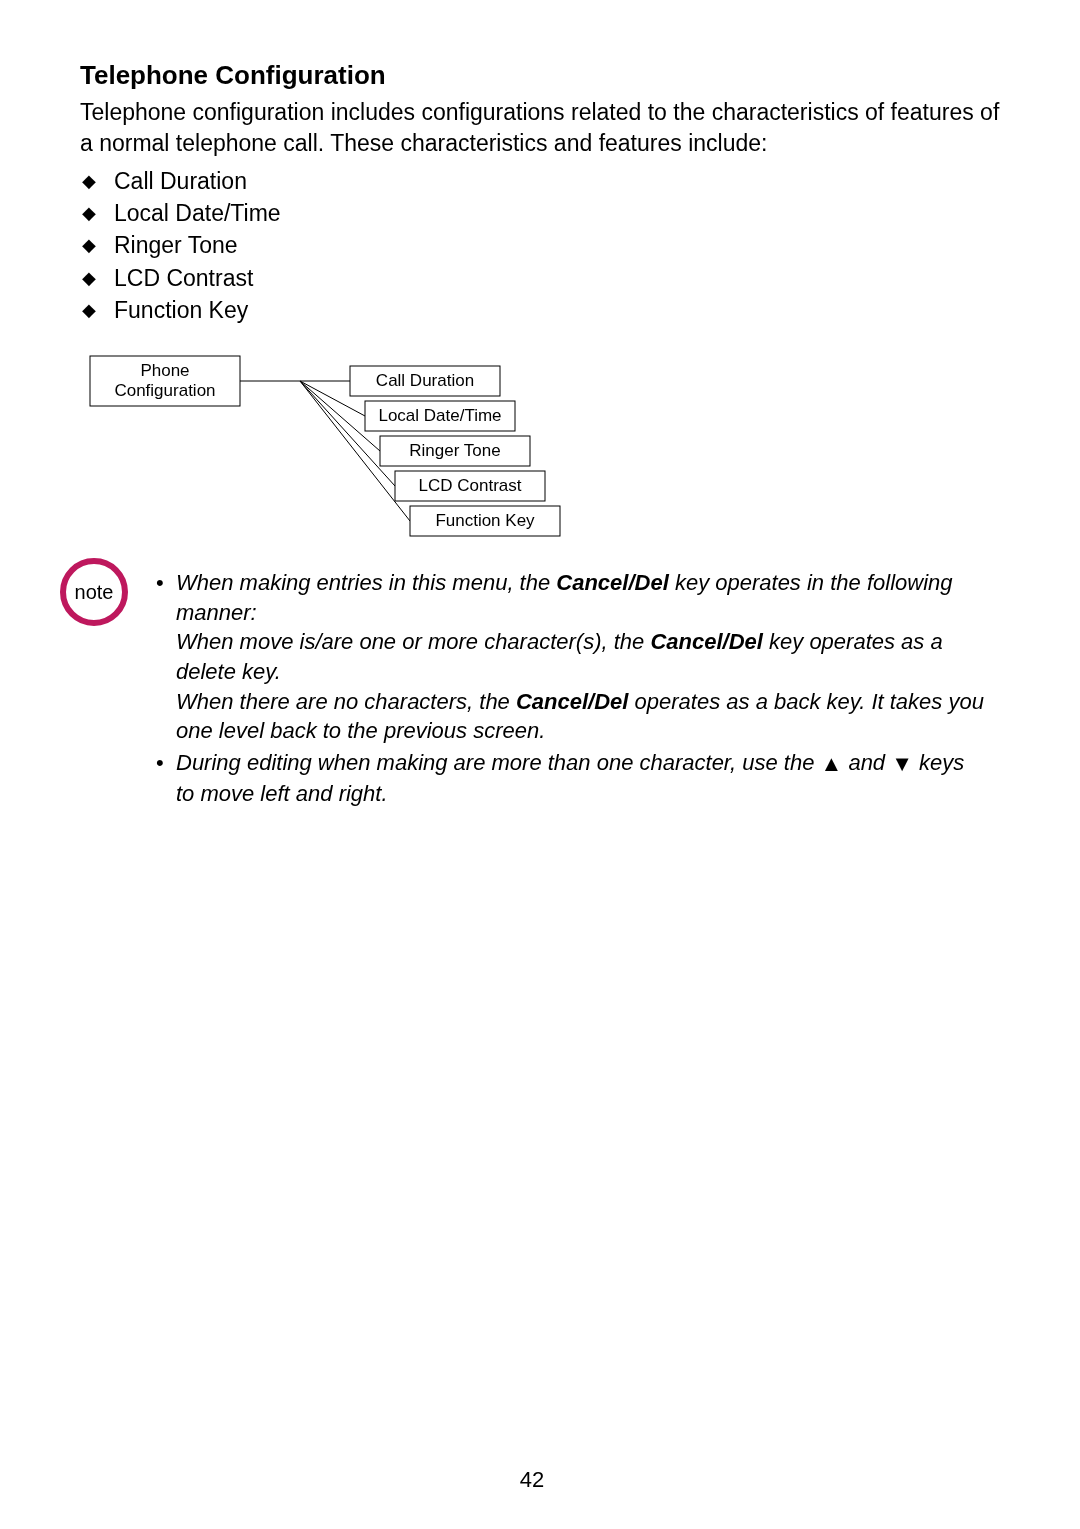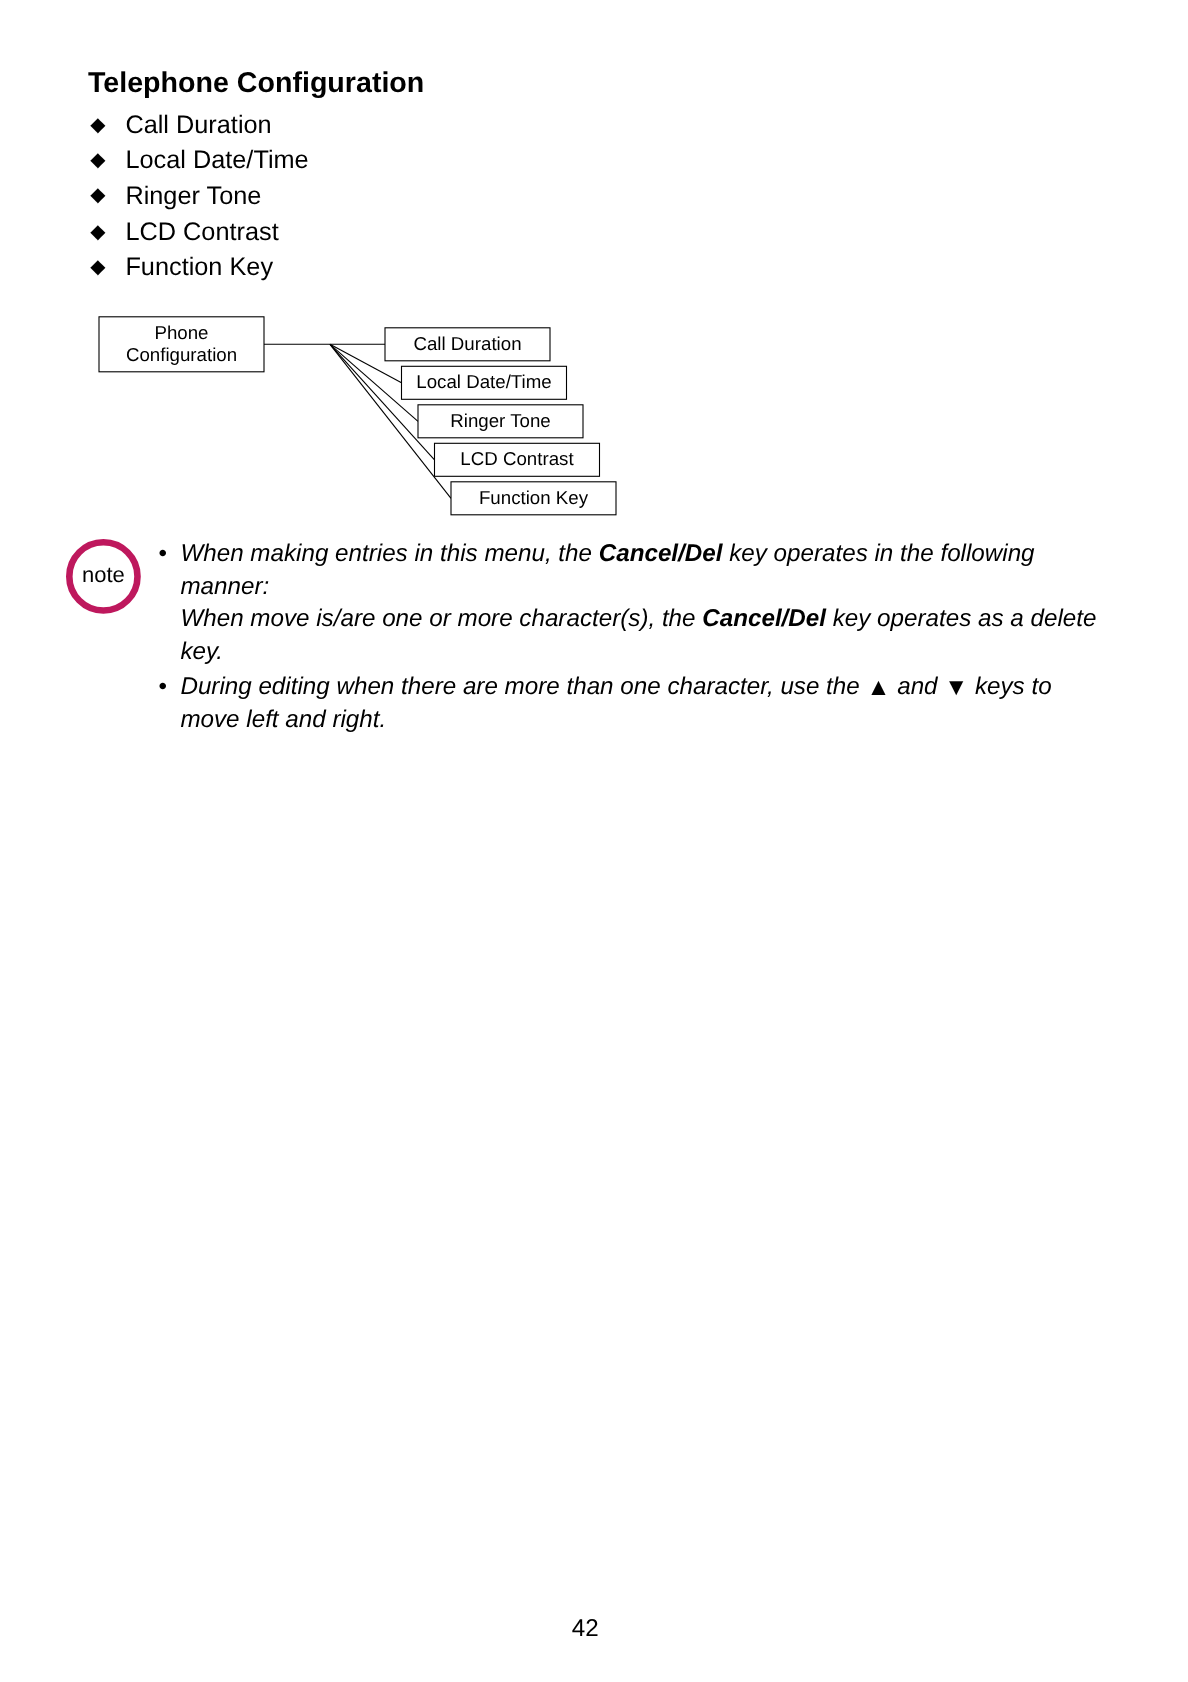--- a/index.html
+++ b/index.html
@@ -73,21 +73,21 @@
     display: flex;
     align-items: center;
     justify-content: center;
     font-family: Liberation Sans, sans-serif;
     font-size: 20px;
     margin-top: 2px;
   }
   .note-body ul {
     list-style: none;
     padding: 0;
-    margin: 0;
+    margin: 12px;
   }
   .note-body li {
     font-size: 22px;
     font-style: italic;
     line-height: 1.35;
     position: relative;
     padding-left: 20px;
     margin-bottom: 2px;
   }
   .note-body li::before {
@@ -117,20 +117,21 @@
     font-size: 22px;
   }
 </style>
 </head>
 <body>
 
 <div class="page">
 
   <h2 class="section-title">Telephone Configuration</h2>
 
+  <p class="intro">Telephone configuration includes configurations related to the characteristics of features of a normal telephone call. These characteristics and features include:</p>
 
   <ul class="diamond-list">
     <li>Call Duration</li>
     <li>Local Date/Time</li>
     <li>Ringer Tone</li>
     <li>LCD Contrast</li>
     <li>Function Key</li>
   </ul>
 
   <div class="diagram-wrap">
@@ -166,22 +167,23 @@
   </div>
 
 
   <div class="note-block">
     <div class="note-icon">note</div>
     <div class="note-body">
       <ul>
         <li>
           <span>When making entries in this menu, the </span><b>Cancel/Del</b><span> key operates in the following manner:</span>
           <span class="sub"><span>When move is/are one or more character(s), the </span><b>Cancel/Del</b><span> key operates as a delete key.</span></span>
+          <span class="sub"><span>When there are no characters, the </span><b>Cancel/Del</b><span> operates as a back key. It takes you one level back to the previous screen.</span></span>
         </li>
         <li>
-          <span>During editing when there are more than one character, use the </span><span class="tri">▲</span><span> and </span><span class="tri">▼</span><span> keys to move left and right.</span>
+          <span>During editing when making are more than one character, use the </span><span class="tri">▲</span><span> and </span><span class="tri">▼</span><span> keys to move left and right.</span>
         </li>
       </ul>
     </div>
   </div>
 
   <div class="page-number">42</div>
 </div>
 
 </body></html>

